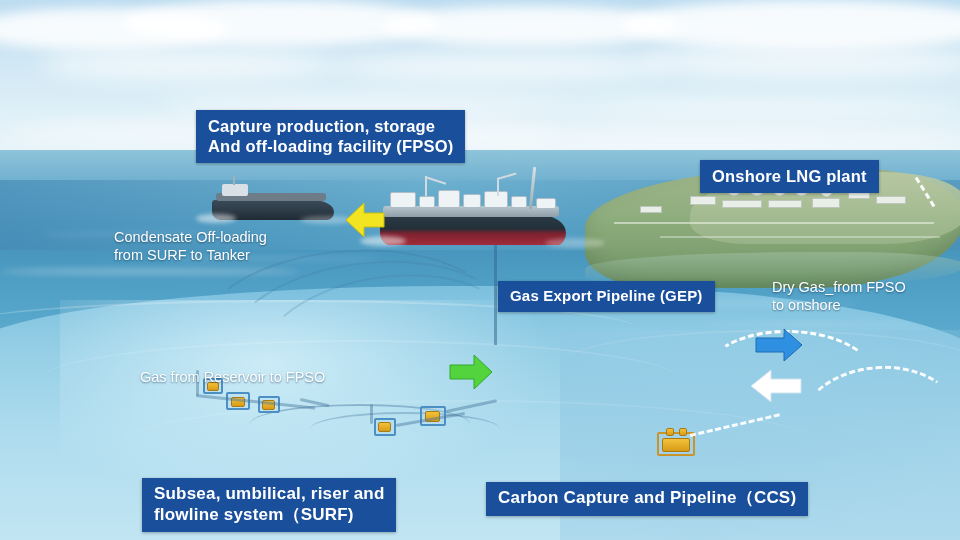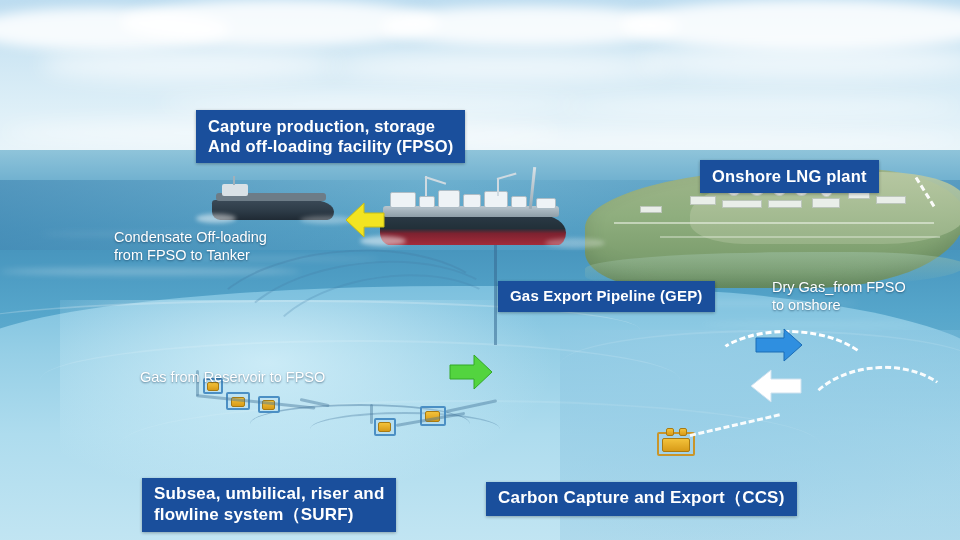--- a/index.html
+++ b/index.html
@@ -351,23 +351,23 @@
   <div class="label-box" style="left:196px; top:110px; font-size:16.5px;">Capture production, storage
 And off-loading facility (FPSO)</div>
 
   <div class="label-box" style="left:700px; top:136px; font-size:16.5px;margin-top:24px;">Onshore LNG plant</div>
 
   <div class="label-box" style="left:142px; top:478px; font-size:17px;">Subsea, umbilical, riser and
 flowline system（SURF)</div>
 
   <div class="label-box" style="left:498px; top:281px; font-size:15px;">Gas Export Pipeline (GEP)</div>
 
-  <div class="label-box" style="left:486px; top:482px; font-size:17px;">Carbon Capture and Export（CCS)</div>
+  <div class="label-box" style="left:486px; top:482px; font-size:17px;">Carbon Capture and Pipeline（CCS)</div>
 
   <div class="label-plain" style="left:114px; top:228px; font-size:14.5px;">Condensate Off-loading
-from FPSO to Tanker</div>
+from SURF to Tanker</div>
 
   <div class="label-plain" style="left:140px; top:368px; font-size:14.5px;">Gas from Reservoir to FPSO</div>
 
   <div class="label-plain" style="left:772px; top:278px; font-size:14.5px;">Dry Gas_from FPSO
 to onshore</div>
 
 </div>
 
 </body></html>

